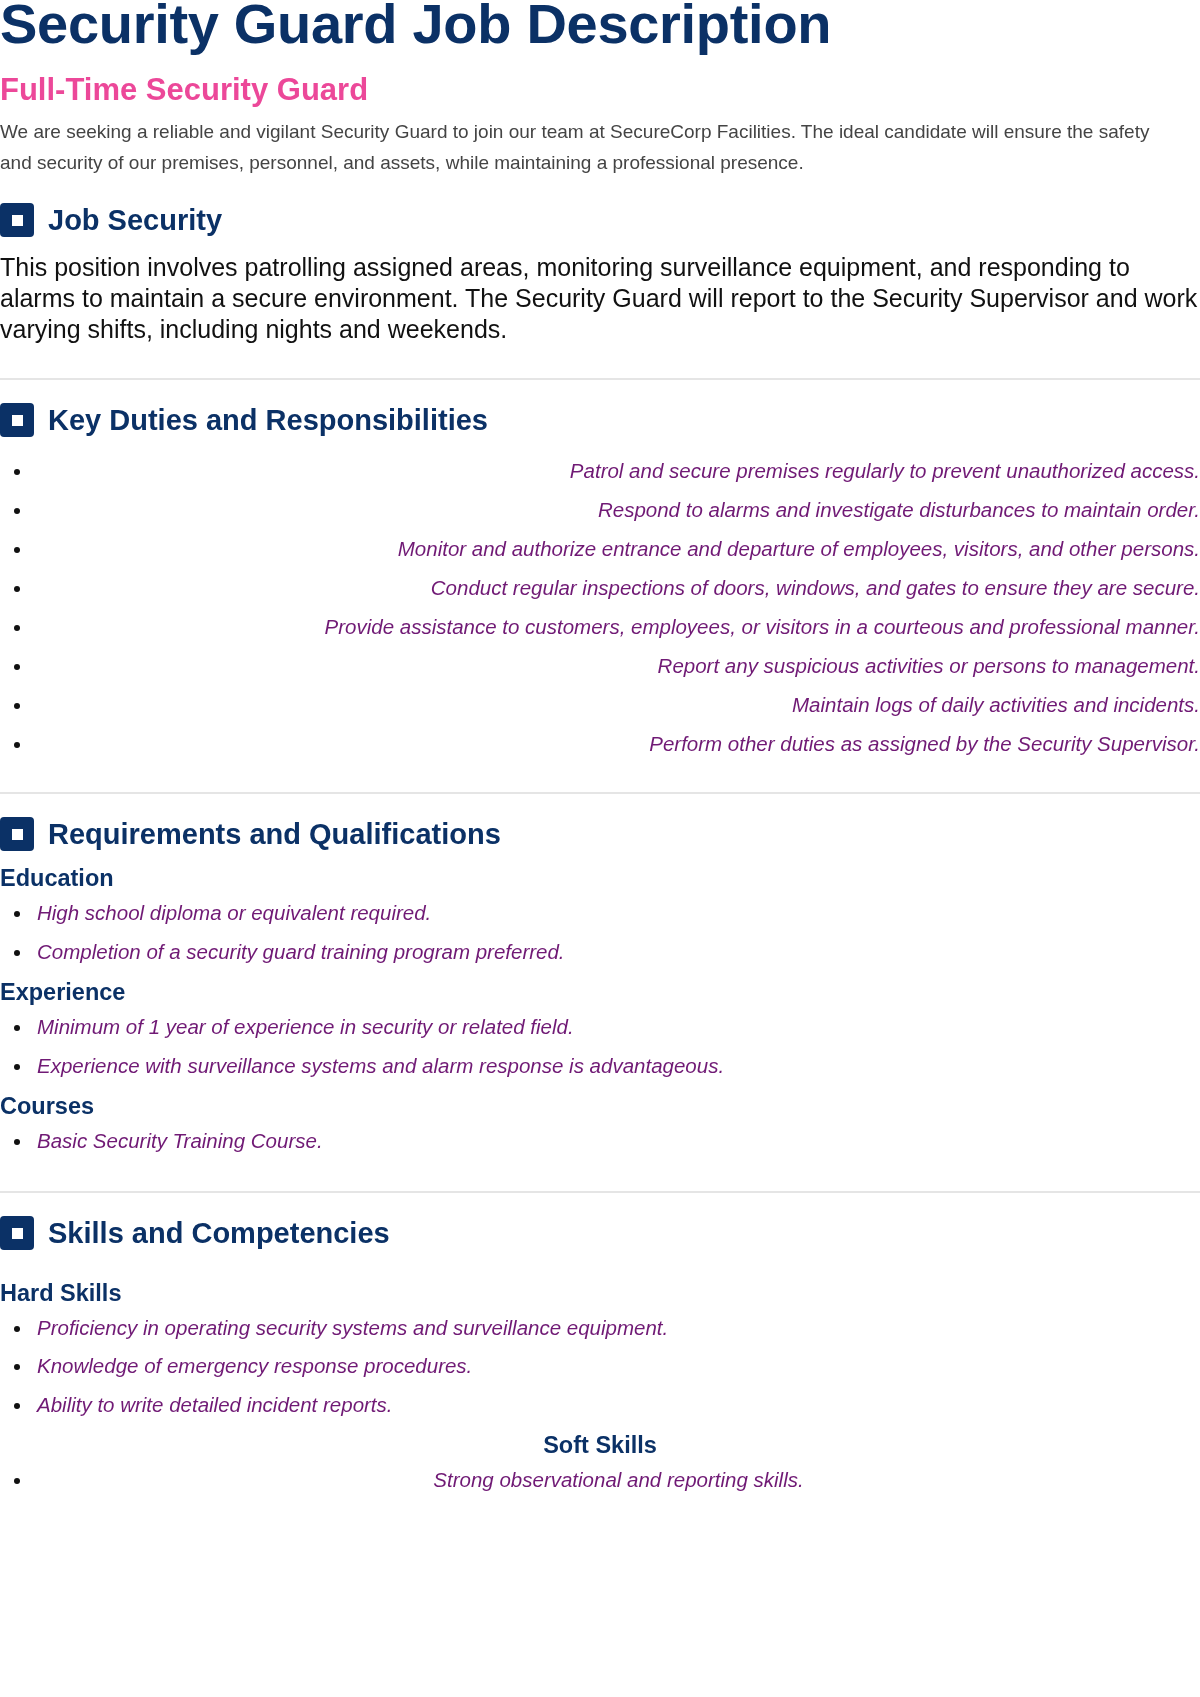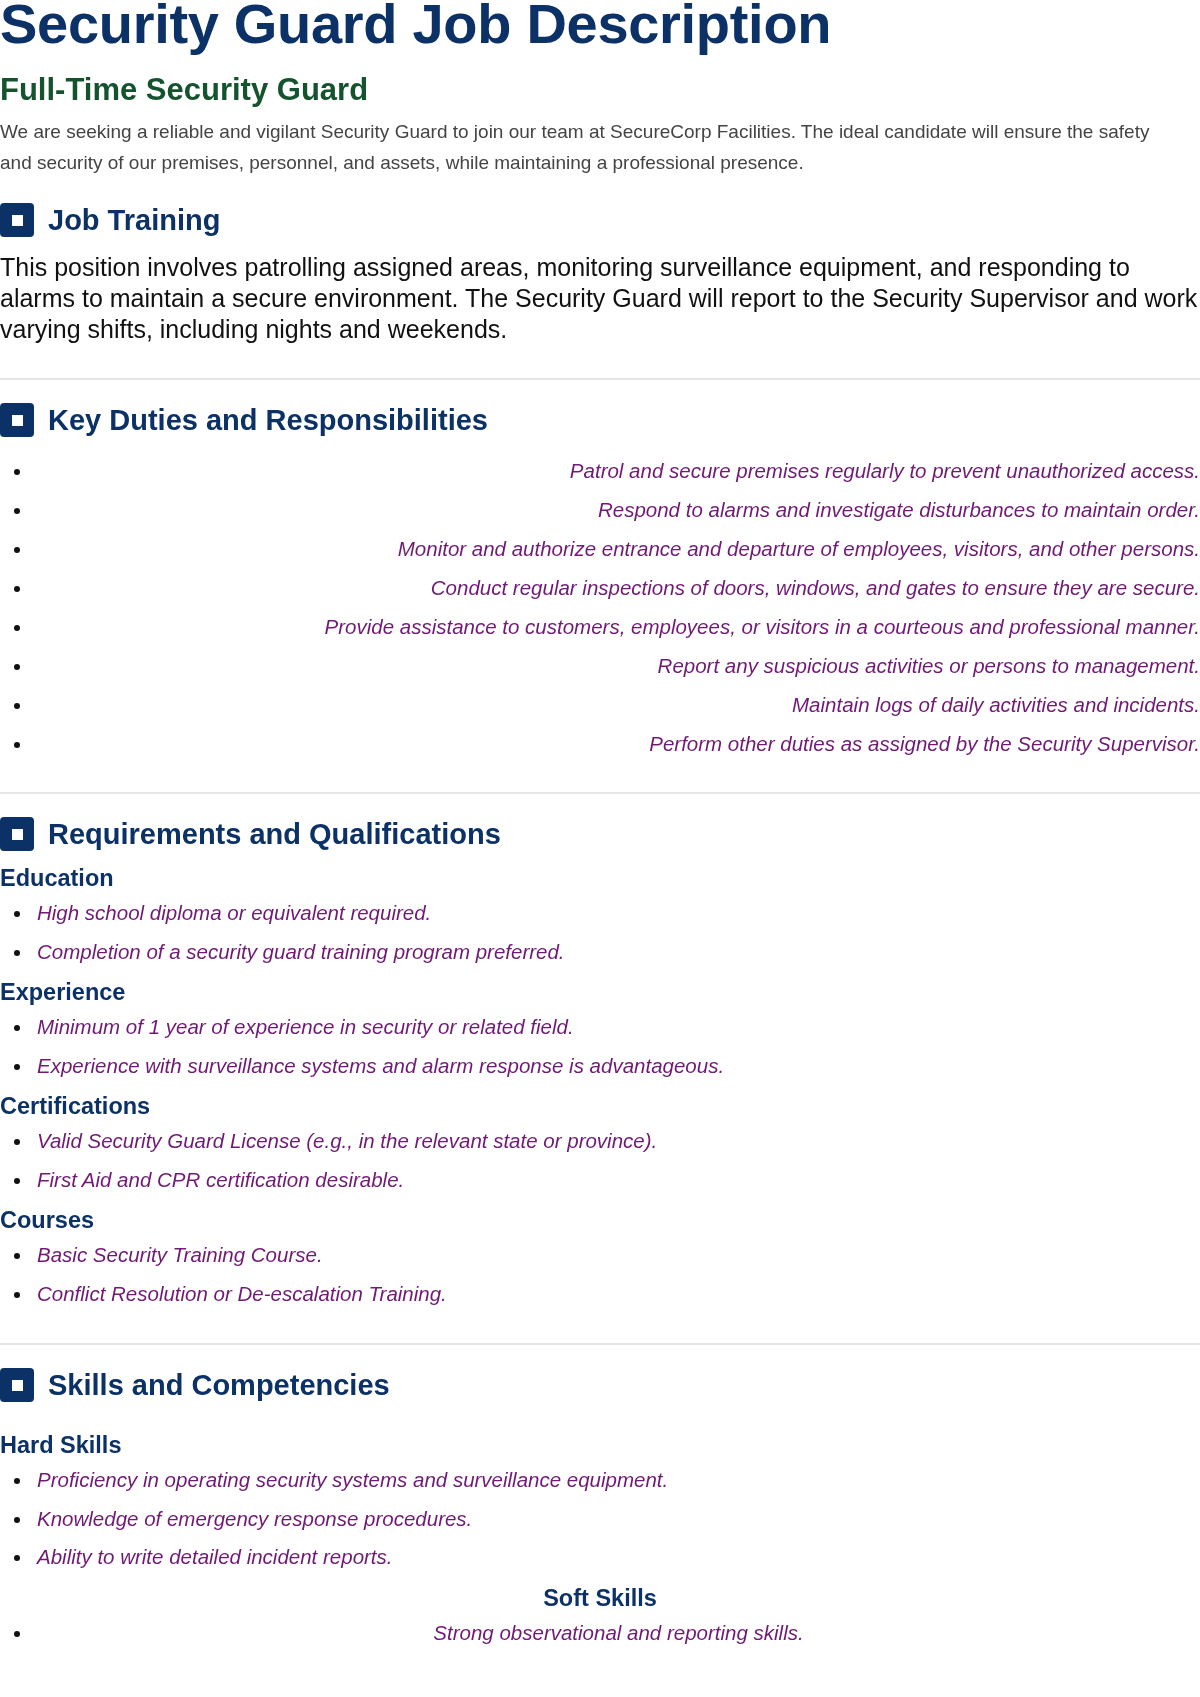--- a/index.html
+++ b/index.html
@@ -18,21 +18,21 @@
       line-height: 60px;
       font-weight: bold;
       color: #0b3166;
       letter-spacing: -0.3px;
     }
     .subtitle {
       margin: 18px 0 0 0;
       font-size: 31px;
       line-height: 36px;
       font-weight: bold;
-      color: #14532d;
+      color: #ec4899;
     }
     .intro {
       margin: 8px 16px 0 0;
       font-size: 19px;
       line-height: 31px;
       color: #444444;
     }
     .section-header {
       display: flex;
       align-items: center;
@@ -114,21 +114,21 @@
 
 <div class="page">
 
   <h1 style="margin-top:-6px;">Security Guard Job Description</h1>
   <div class="subtitle">Full-Time Security Guard</div>
   <p class="intro">We are seeking a reliable and vigilant Security Guard to join our team at SecureCorp Facilities. The ideal candidate will ensure the safety and security of our premises, personnel, and assets, while maintaining a professional presence.</p>
 
   <section style="margin-top:22px;">
     <div class="section-header">
       <span class="section-icon"></span>
-      <span class="section-title">Job Training</span>
+      <span class="section-title">Job Security</span>
     </div>
     <p class="para" style="margin-top:12px;">This position involves patrolling assigned areas, monitoring surveillance equipment, and responding to alarms to maintain a secure environment. The Security Guard will report to the Security Supervisor and work varying shifts, including nights and weekends.</p>
   </section>
 
   <hr class="divider" style="margin-top:33px;">
 
   <section style="margin-top:20px;text-align:right;">
     <div class="section-header">
       <span class="section-icon"></span>
       <span class="section-title">Key Duties and Responsibilities</span>
@@ -162,33 +162,25 @@
     </div>
 
     <div style="margin-top:6px;">
       <div class="subhead">Experience</div>
       <ul class="items sub" style="margin-top:1px;">
         <li>Minimum of 1 year of experience in security or related field.</li>
         <li>Experience with surveillance systems and alarm response is advantageous.</li>
       </ul>
     </div>
 
-    <div style="margin-top:6px;">
-      <div class="subhead">Certifications</div>
-      <ul class="items sub" style="margin-top:1px;">
-        <li>Valid Security Guard License (e.g., in the relevant state or province).</li>
-        <li>First Aid and CPR certification desirable.</li>
-      </ul>
-    </div>
 
     <div style="margin-top:6px;">
       <div class="subhead">Courses</div>
       <ul class="items sub" style="margin-top:1px;">
         <li>Basic Security Training Course.</li>
-        <li>Conflict Resolution or De-escalation Training.</li>
       </ul>
     </div>
   </section>
 
   <hr class="divider" style="margin-top:30px;">
 
   <section style="margin-top:20px;">
     <div class="section-header">
       <span class="section-icon"></span>
       <span class="section-title">Skills and Competencies</span>

